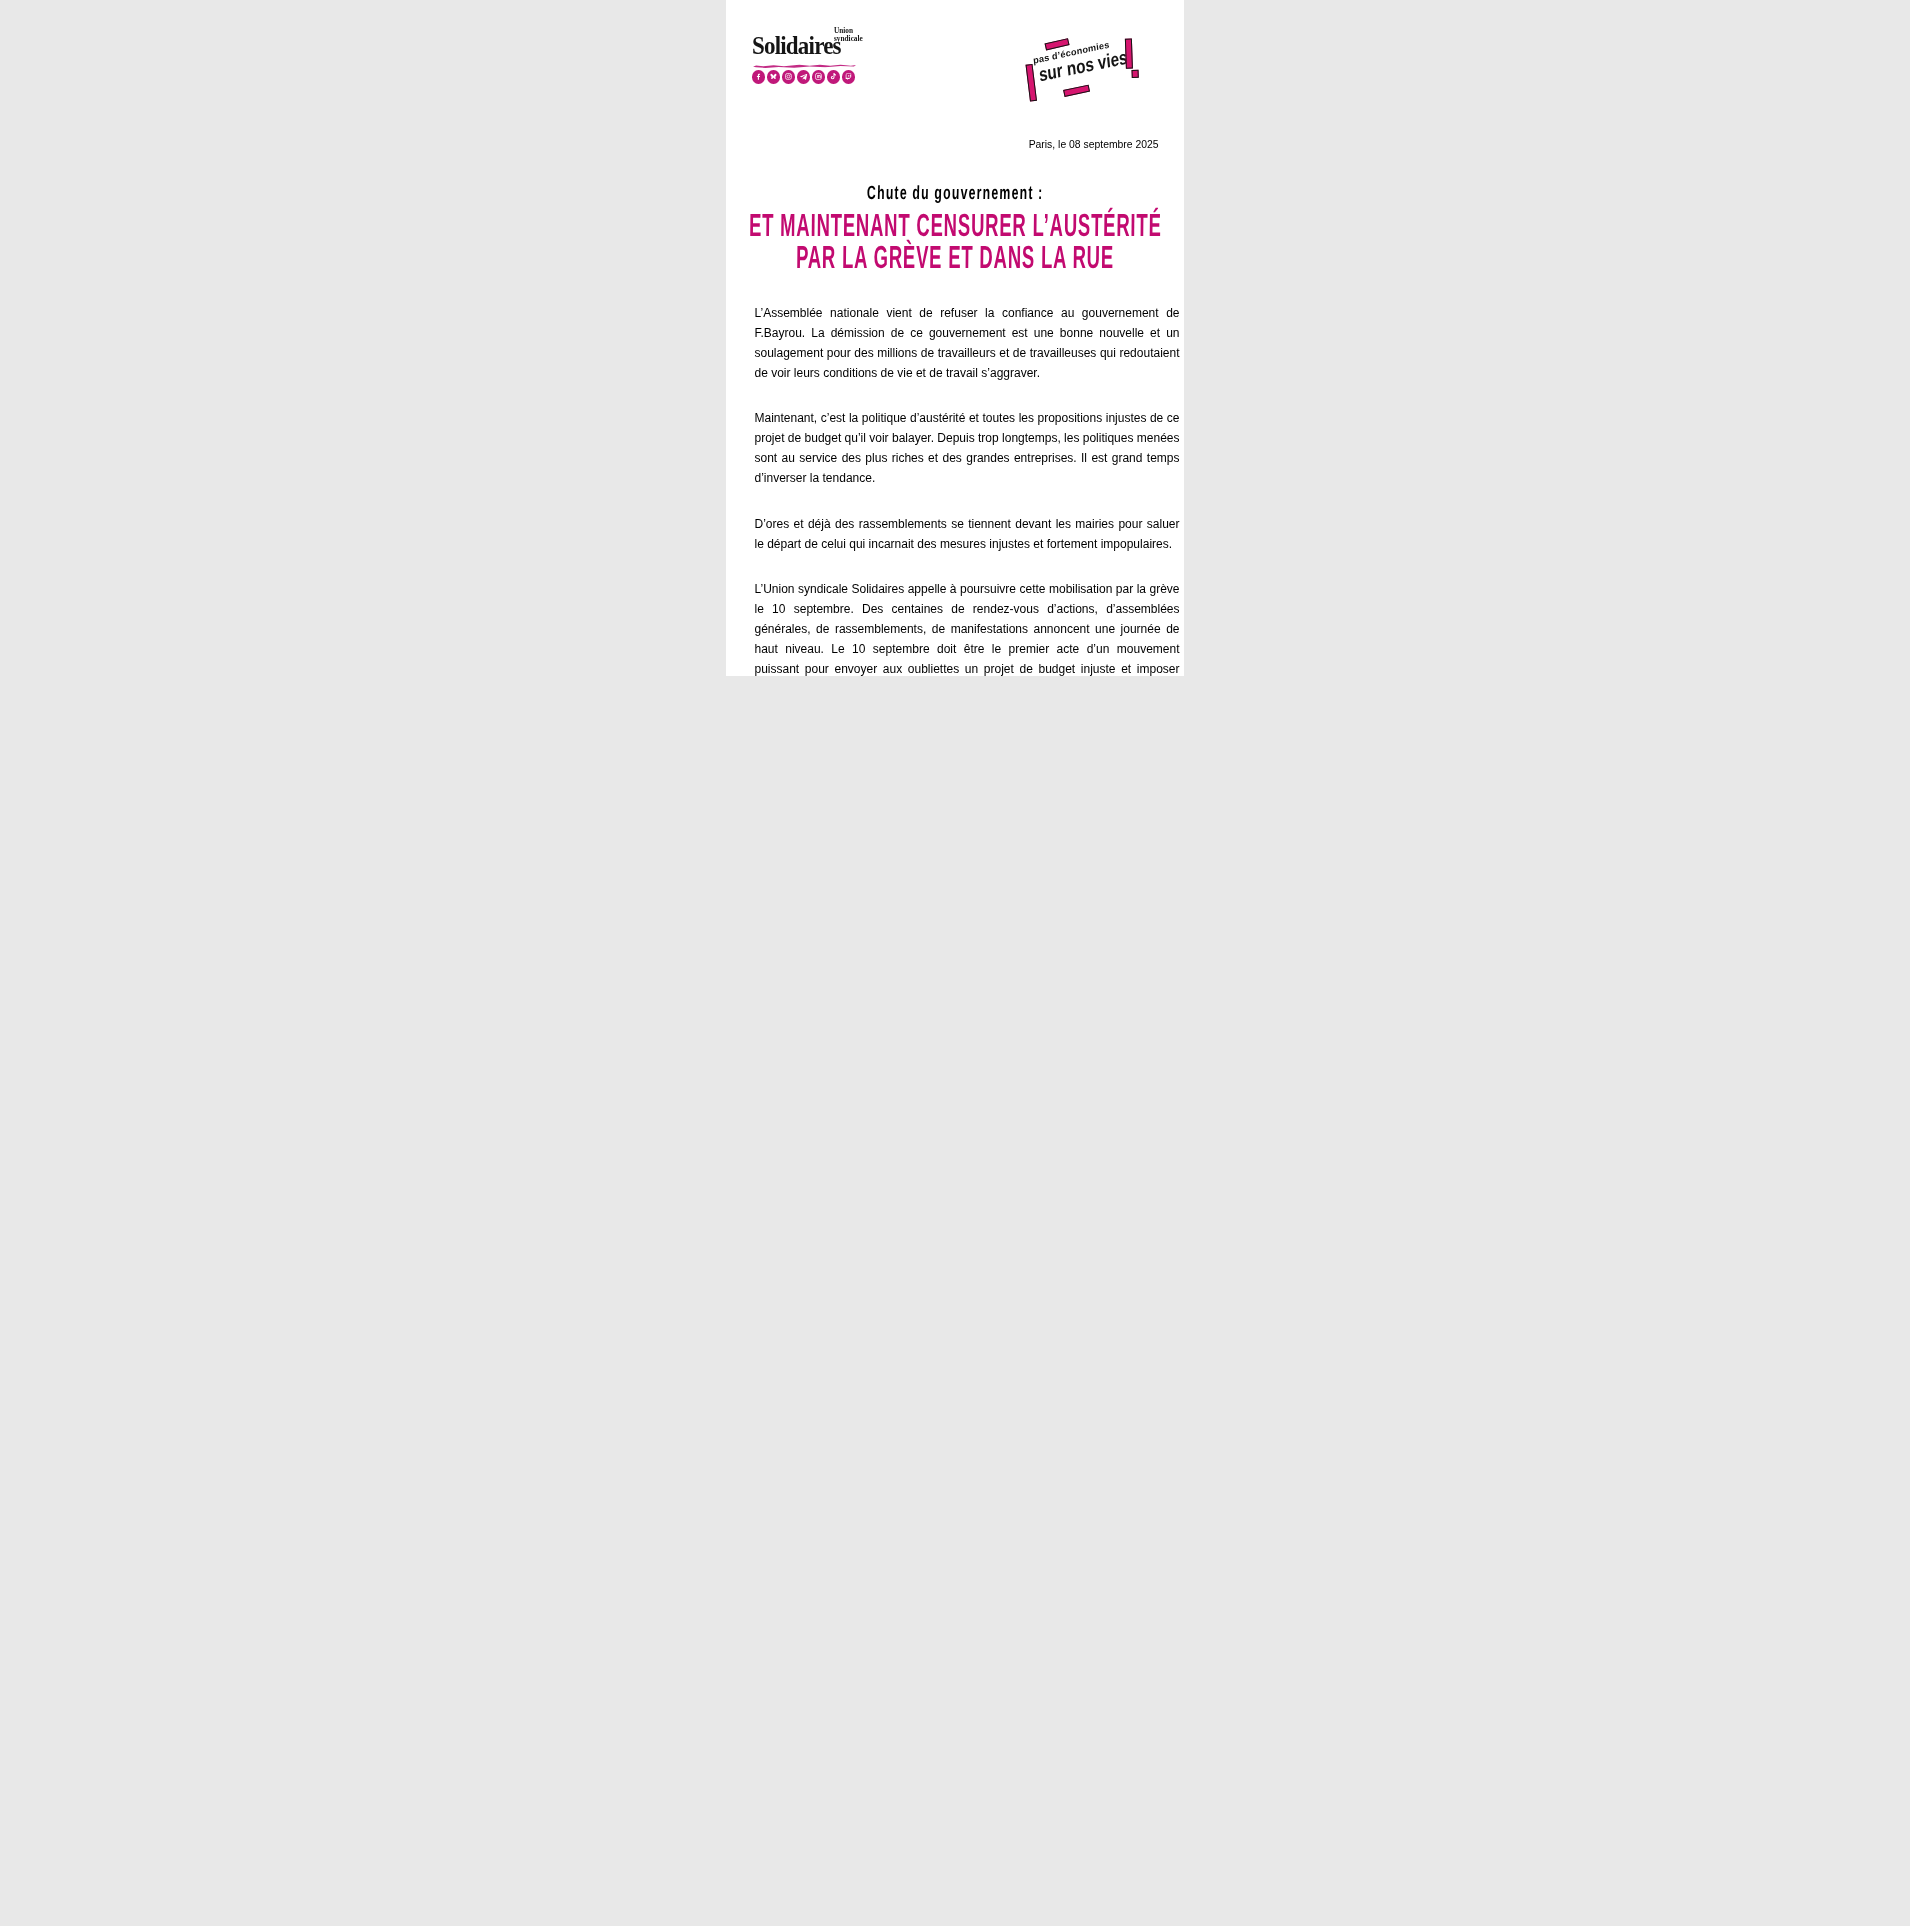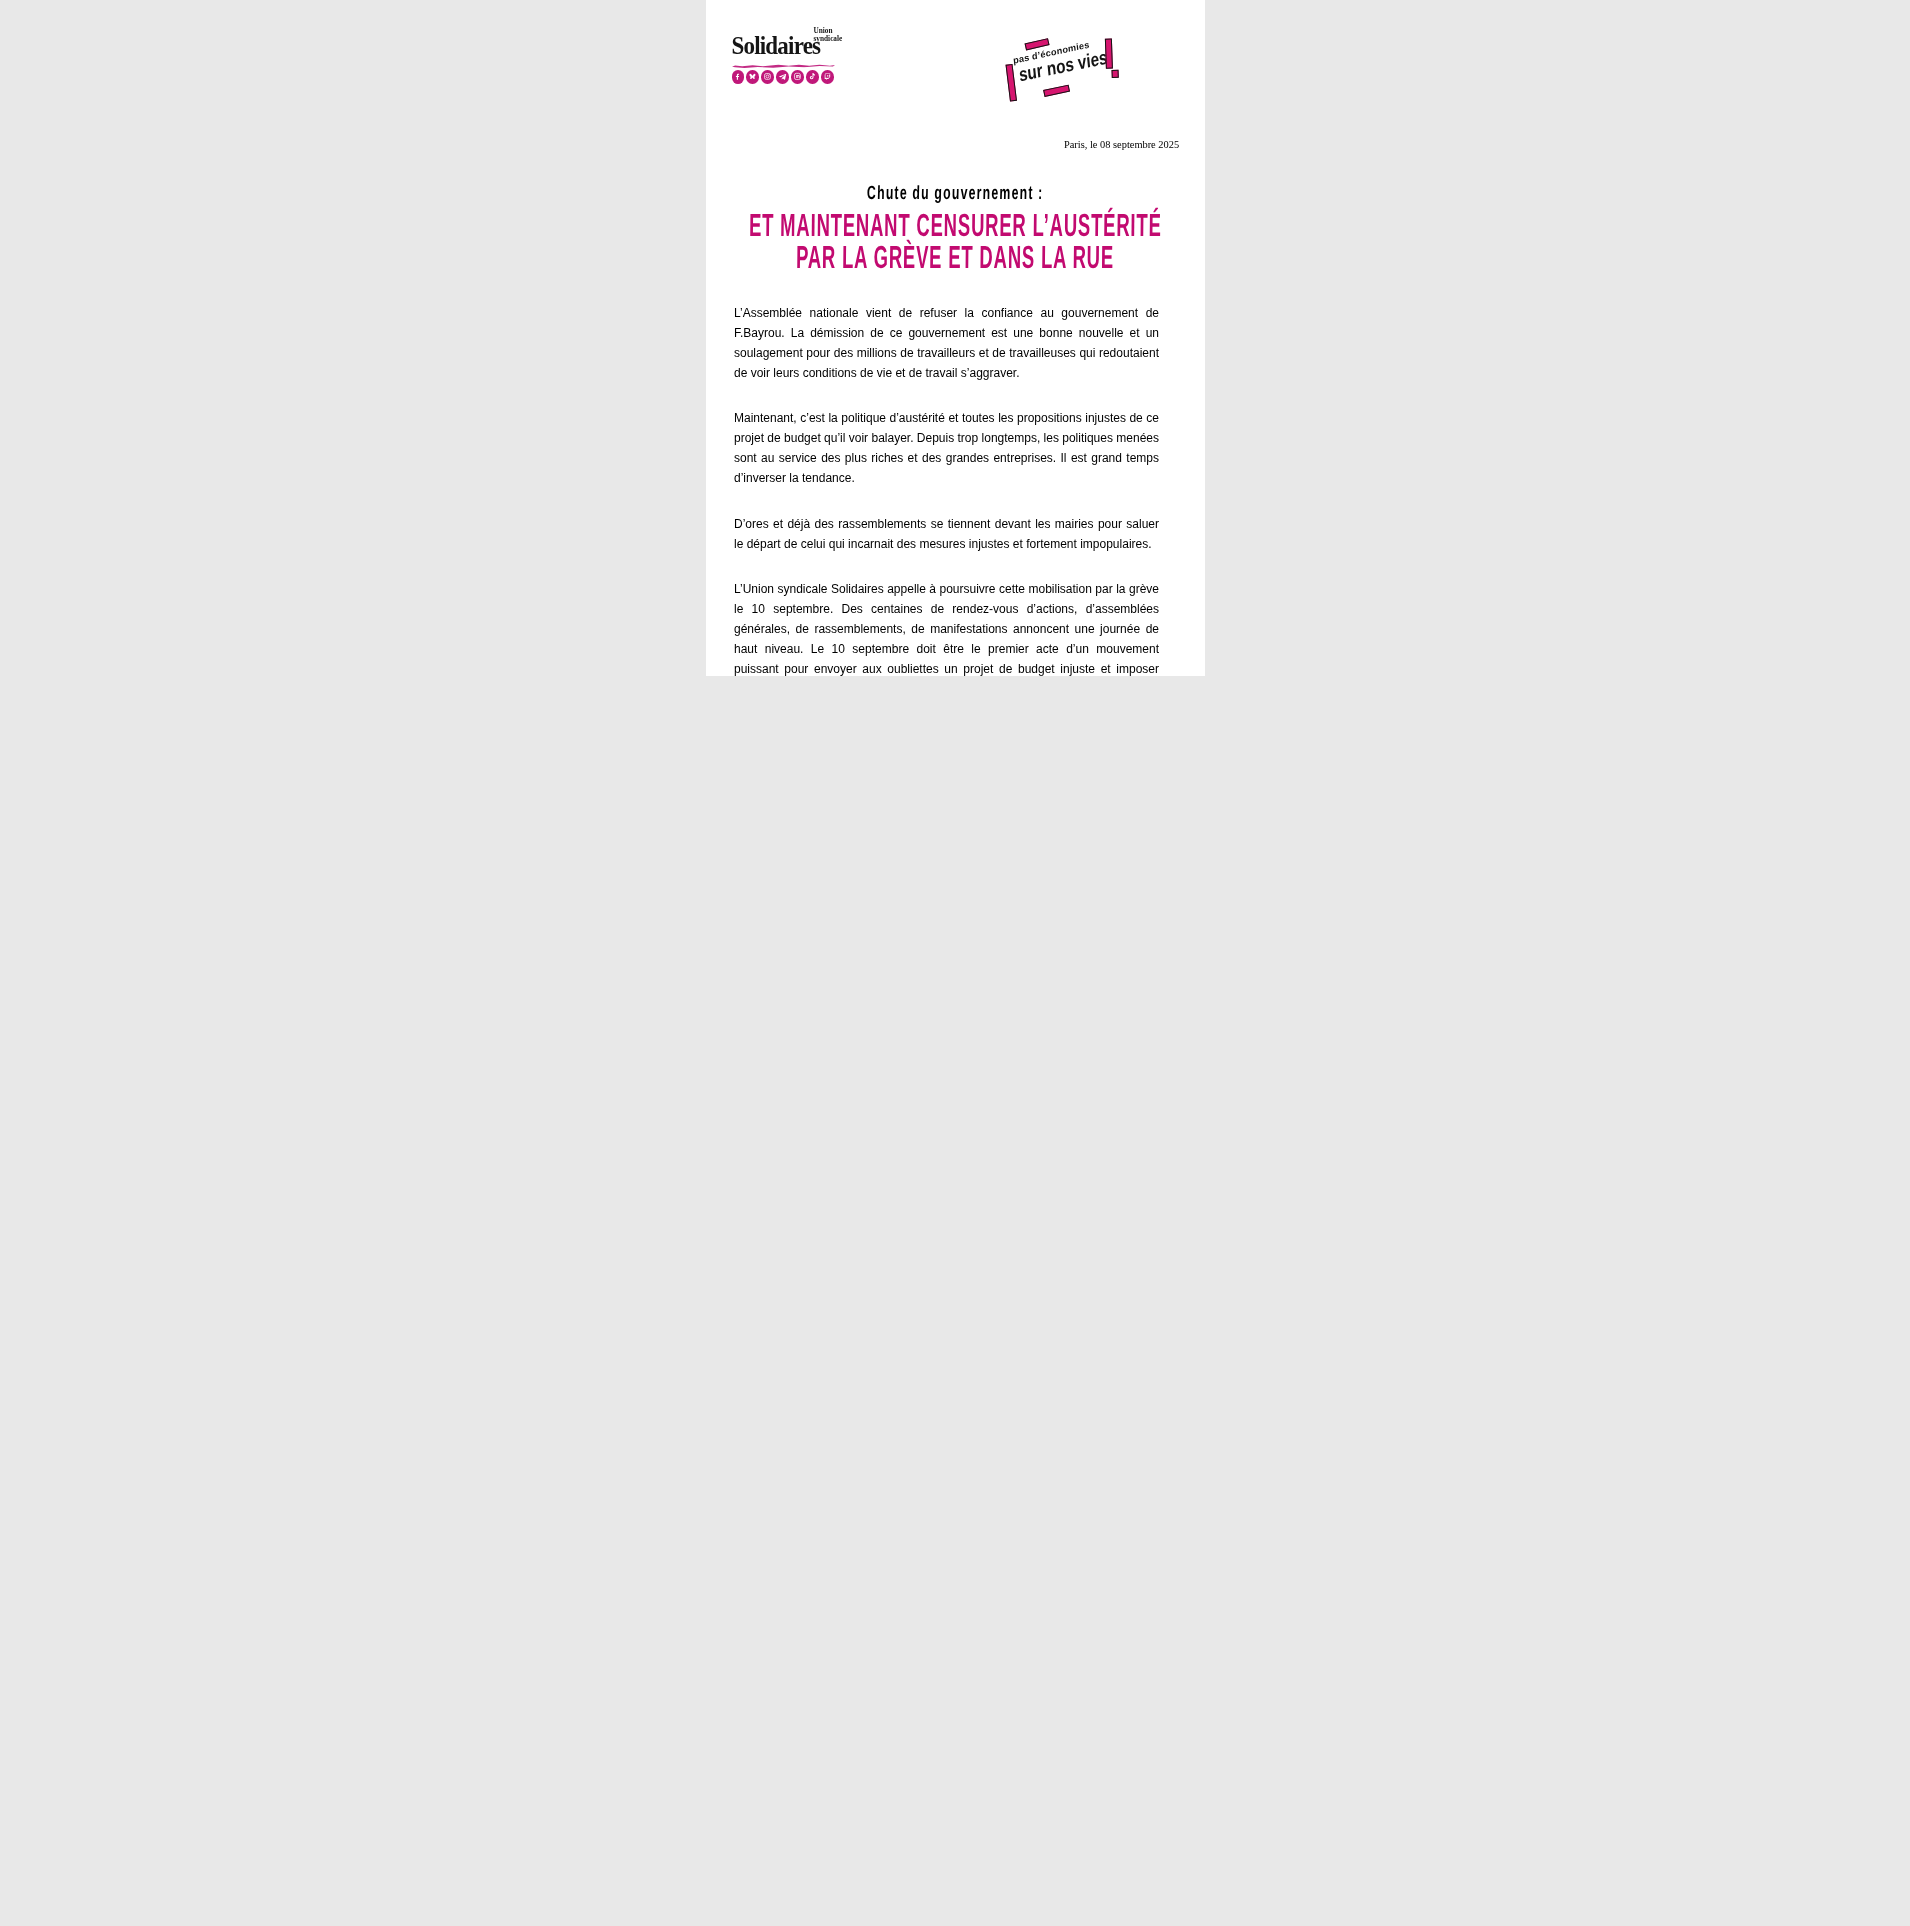--- a/index.html
+++ b/index.html
@@ -1,16 +1,16 @@
 <!DOCTYPE html>
 <html style="font-size:6.2px"><head>
 <meta charset="utf-8">
 <style>
   html,body{margin:0;padding:0;background:#e8e8e8;}
-  .page{position:relative;width:499px;height:676px;margin:0 auto;background:#ffffff;overflow:hidden;
+  .page{position:relative;width:458px;height:676px;margin:0 auto;background:#ffffff;overflow:hidden;
         font-family:"Liberation Sans",sans-serif;color:#000;}
 
   
   .logo{position:absolute;left:26px;top:27px;width:112px;height:58px;}
   .logo-org{position:absolute;left:82px;top:0;font-family:"Liberation Serif",serif;font-weight:bold;
             font-size:7.3px;line-height:8px;color:#151515;white-space:nowrap;}
   .logo-brand{position:absolute;left:0;top:6.2px;font-family:"Liberation Serif",serif;font-weight:bold;
               font-size:23px;letter-spacing:-0.8px;color:#151515;transform:scaleY(1.05);transform-origin:left top;}
   .logo-underline{position:absolute;left:0.8px;top:37px;width:103px;height:3.9px;background:#c32b85;
             transform:rotate(-0.6deg);
@@ -27,21 +27,21 @@
   .bar-left{left:0.8px;top:19px;width:5px;height:35px;transform:rotate(2deg);}
   .bar-bottom{left:35px;top:49px;width:24px;height:5px;transform:rotate(-3deg);}
   .excl-bar{left:102px;top:8.5px;width:5.4px;height:28px;transform:rotate(7deg);}
   .excl-dot{left:105px;top:41px;width:4.6px;height:6.2px;transform:rotate(7deg);}
   .stamp-line1{position:absolute;left:10px;top:8.5px;font-size:9.2px;font-weight:bold;color:#141414;
                transform:skewX(-6deg) rotate(-3deg);white-space:nowrap;letter-spacing:0.2px;}
   .stamp-line2{position:absolute;left:14px;top:20px;font-size:15.4px;font-weight:bold;color:#141414;
                transform:scaleY(1.25) skewX(-6deg) rotate(-2deg);transform-origin:left top;white-space:nowrap;}
 
   
-  .date{position:absolute;top:139px;right:25.4px;font-size:10.4px;text-align:right;font-family:Liberation Serif, serif;}
+  .date{position:absolute;top:139px;right:25.4px;font-size:10.4px;text-align:right;}
 
   
   .kicker{position:absolute;top:180px;left:0;width:100%;height:25px;display:flex;align-items:center;justify-content:center;}
   .kicker span{font-size:12.3px;font-weight:bold;letter-spacing:1.2px;transform:scaleY(1.55) skewX(-2deg);color:#000;}
   .title-line{position:absolute;left:0;width:100%;height:31px;display:flex;align-items:center;justify-content:center;}
   .title-1{top:210px;} .title-2{top:242px;align-items:center;}
   .title-line span{font-size:18.5px;font-weight:800;letter-spacing:0.8px;color:#c20a70;
                    transform:scaleY(1.72) skewX(-1deg);white-space:nowrap;}
 
   

